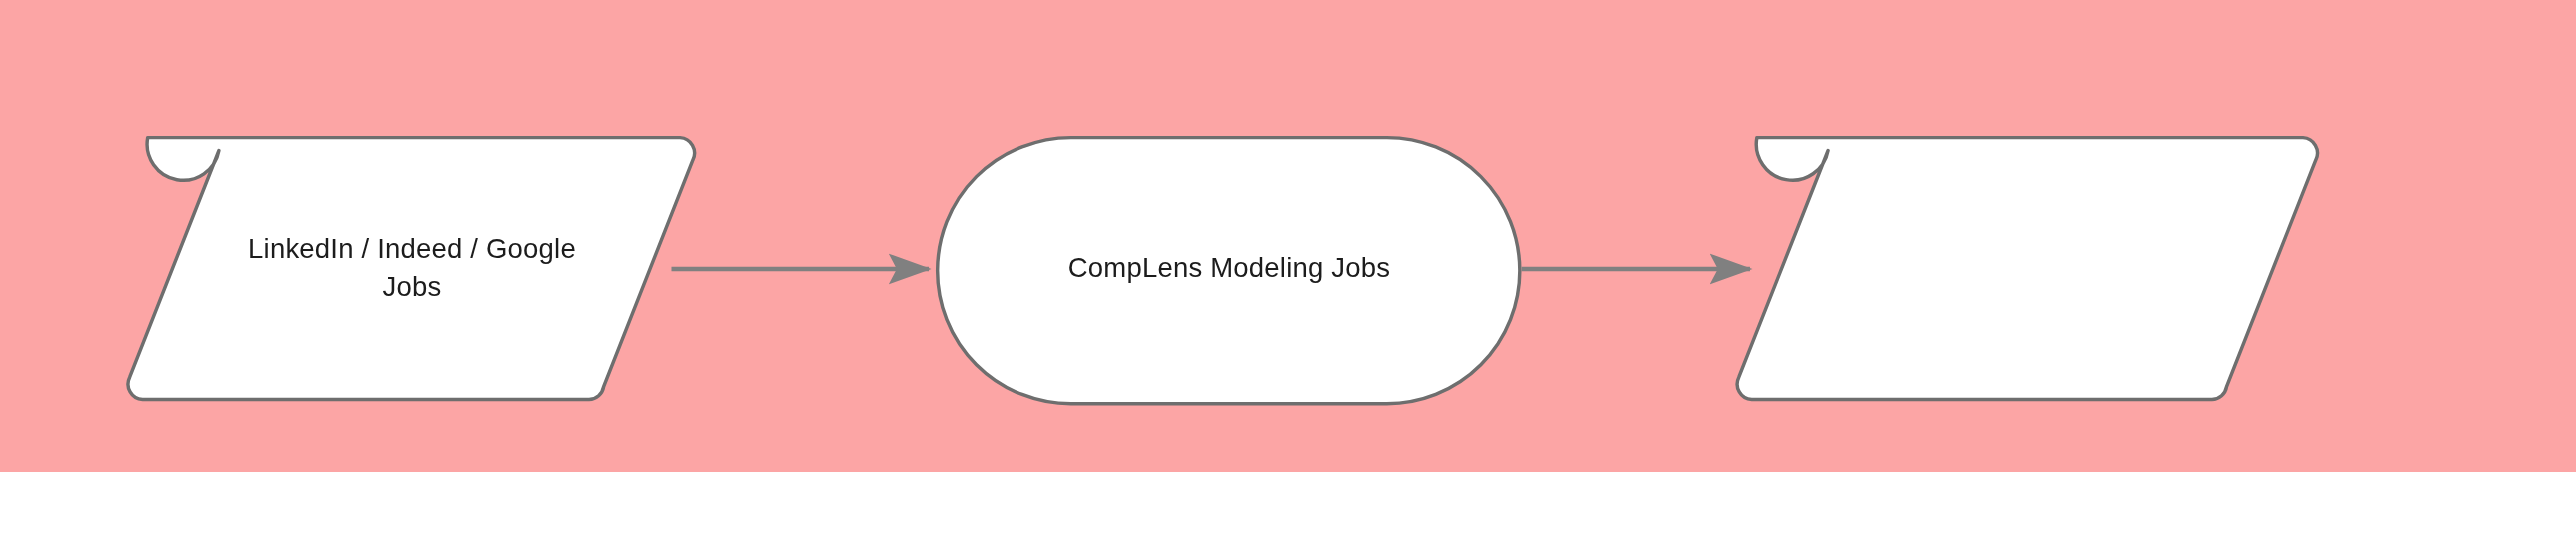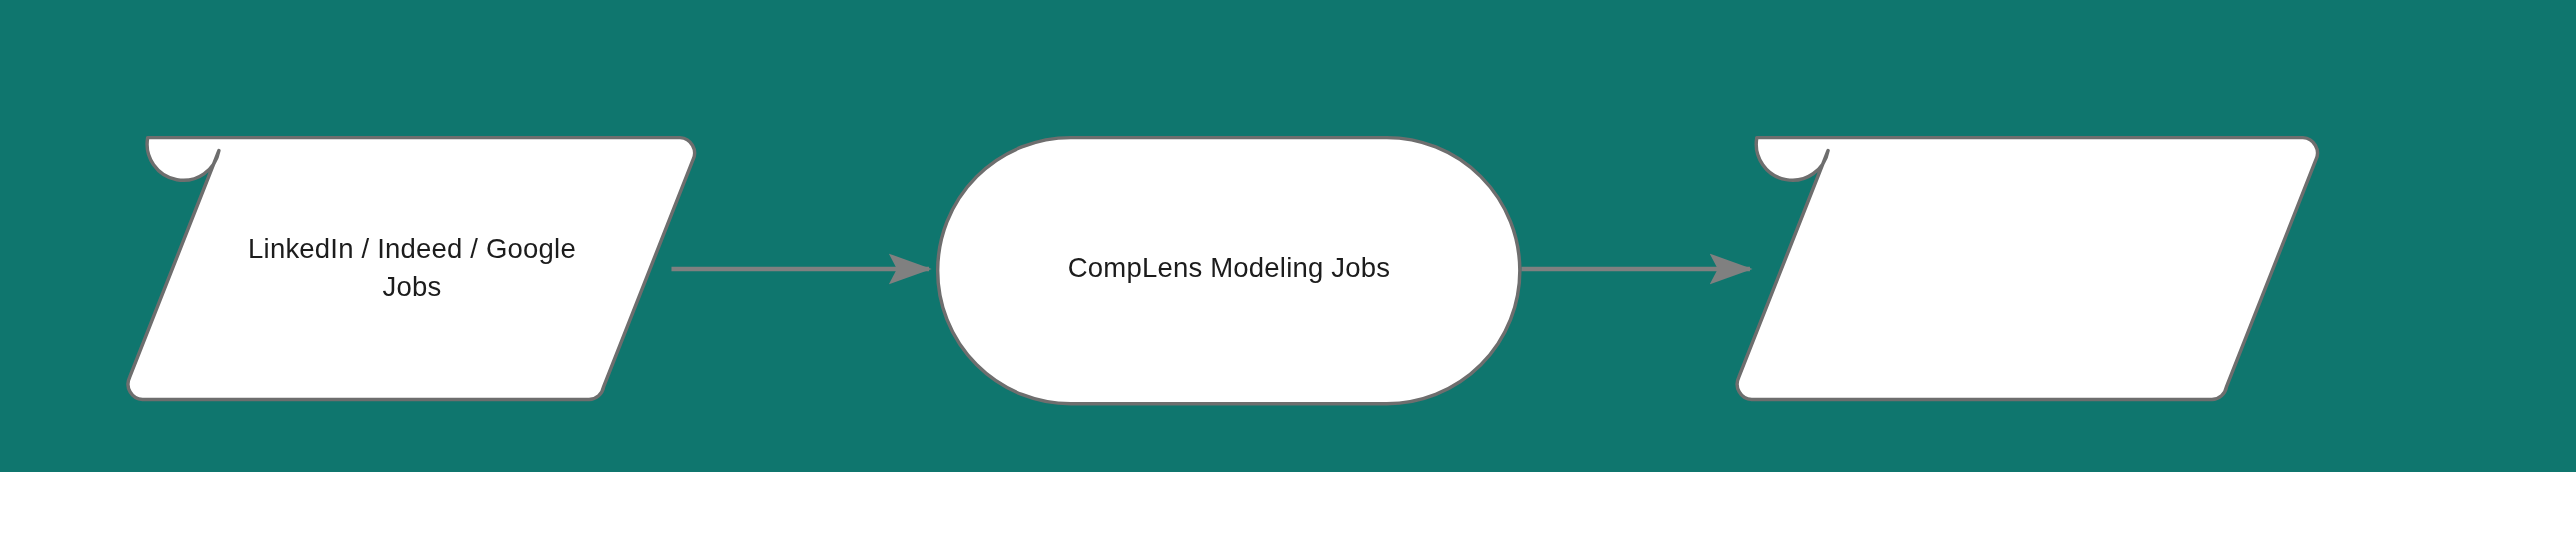--- a/index.html
+++ b/index.html
@@ -10,21 +10,21 @@
   body {
     width: 2576px;
     height: 538px;
     font-family: "Liberation Sans", sans-serif;
     overflow: hidden;
   }
   #flowchart-canvas {
     position: relative;
     width: 2576px;
     height: 472px;
-    background: #0f766e;
+    background: #fca5a5;
   }
   #flow-svg {
     position: absolute;
     top: 0;
     left: 0;
     width: 2576px;
     height: 538px;
   }
   .node-label {
     position: absolute;

